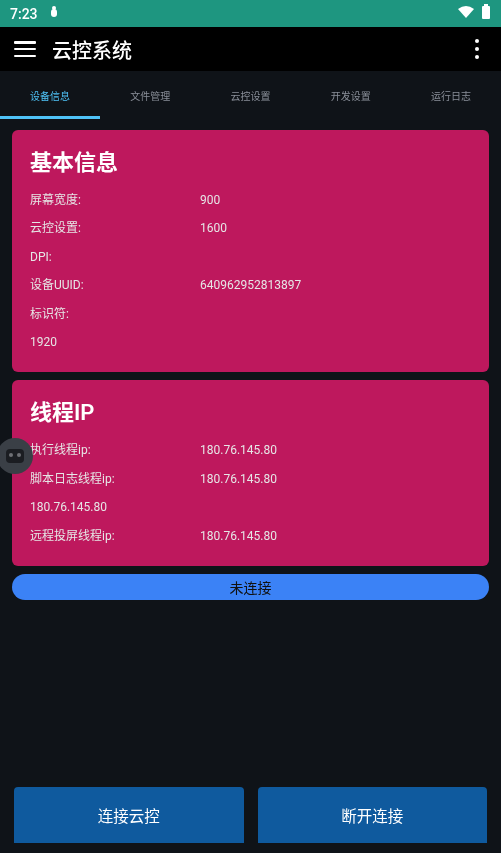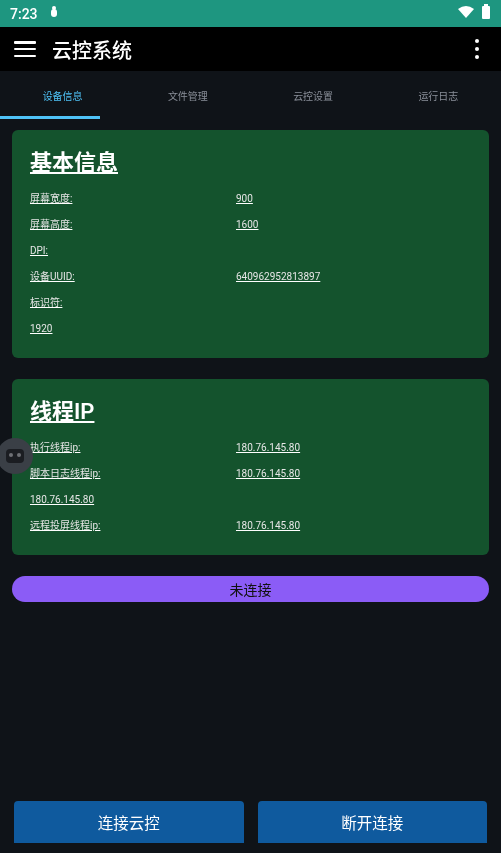--- a/index.html
+++ b/index.html
@@ -58,32 +58,31 @@
 .tab-indicator {
   position: absolute;
   bottom: 0;
   left: 0;
   width: 20%;
   height: 3px;
   background: #4fc3f7;
 }
 .content { padding: 11px 12px; }
 .card {
-  background: #14532d;
+  background: #be185d;
   border-radius: 6px;
   padding: 14px 18px 16px;
-  margin-bottom: 21px;
-  text-decoration: underline;
+  margin-bottom: 8px;
 }
 .card-title { font-size: 22px; font-weight: 600; margin-bottom: 10px; }
-.row { display: flex; font-size: 10px; line-height: 1.2; padding: 7px 0; gap: 36px; }
+.row { display: flex; font-size: 12px; line-height: 1.2; padding: 7px 0; }
 .row-label { width: 170px; color:#e6e6e6; }
 .row-value { flex: 1; color:#e6e6e6; }
 .status-pill {
-  background: #8b5cf6;
+  background: #3b82f6;
   color: #111;
   border-radius: 13px;
   height: 26px;
   display:flex;
   align-items:center;
   justify-content:center;
   font-size:14px;
   margin-top: 4px;
   cursor: default;
 }
@@ -93,21 +92,21 @@
   left: 0;
   right: 0;
   display: flex;
   gap: 14px;
   padding: 0 14px 10px;
 }
 .btn {
   flex: 1;
   background: #0f5a9e;
   color: #fff;
-  height: 42px;
+  height: 56px;
   border-radius: 4px 4px 0 0;
   display:flex;
   align-items:center;
   justify-content:center;
   font-size:15.5px;
   cursor:pointer;
 }
 .fab-robot {
   position: absolute;
   left: -3px;
@@ -176,35 +175,38 @@
   <div class="tab active">
       <span>设备信息</span>
     </div>
   <div class="tab">
       <span>文件管理</span>
     </div>
   <div class="tab">
       <span>云控设置</span>
     </div>
   <div class="tab">
+      <span>开发设置</span>
+    </div>
+  <div class="tab">
       <span>运行日志</span>
     </div>
   <div class="tab-indicator"></div>
 </div>
 
 <div class="content">
 
   <div class="card">
     <div class="card-title">基本信息</div>
     <div class="row">
       <div class="row-label">屏幕宽度:</div>
       <div class="row-value">900</div>
     </div>
     <div class="row">
-      <div class="row-label">屏幕高度:</div>
+      <div class="row-label">云控设置:</div>
       <div class="row-value">1600</div>
     </div>
     <div class="row">
       <div class="row-label">DPI:</div>
     </div>
     <div class="row">
       <div class="row-label">设备UUID:</div>
       <div class="row-value">640962952813897</div>
     </div>
     <div class="row">

